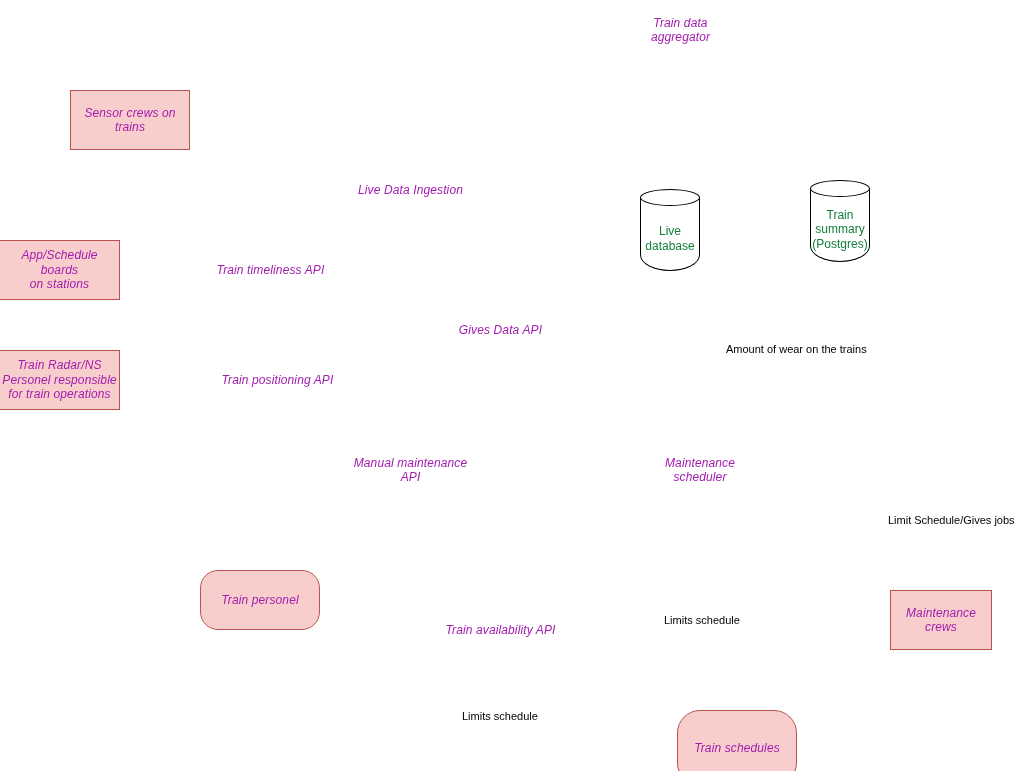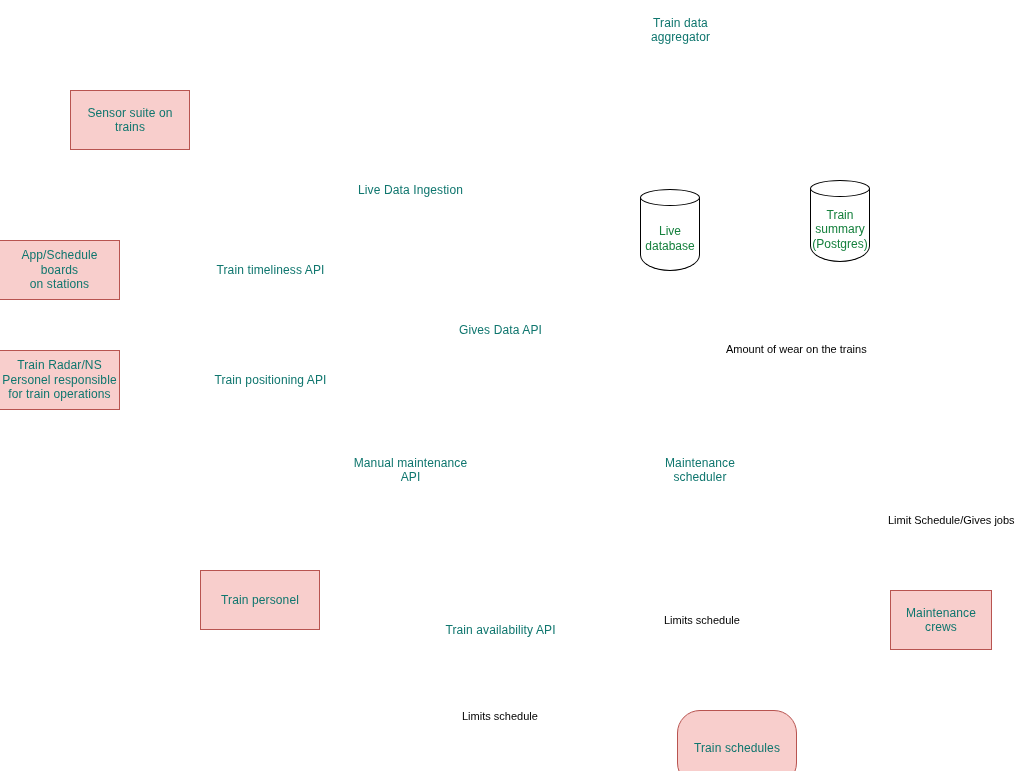--- a/index.html
+++ b/index.html
@@ -21,22 +21,23 @@
   
   .node {
     position: absolute;
     box-sizing: border-box;
     display: flex;
     align-items: center;
     justify-content: center;
     text-align: center;
     font-size: 12px;
     line-height: 14.5px;
-    color: #0f766e;
+    color: #a21caf;
     letter-spacing: 0.01em;
+    font-style: italic;
   }
   .node .label {
     display: block;
     padding: 0 2px;
     white-space: pre-line;
   }
   
   .node.process {
     background: #ffffff;
     border: none;
@@ -104,21 +105,21 @@
 </head>
 <body>
 
 <div id="canvas">
 
   <div class="node process" style="left:621px; top:0px; width:119px; height:60px;">
     <span class="label">Train data aggregator</span>
   </div>
 
   <div class="node actor" style="left:70px; top:90px; width:120px; height:60px;">
-    <span class="label">Sensor suite on trains</span>
+    <span class="label">Sensor crews on trains</span>
   </div>
 
   <div class="node process" style="left:351px; top:160px; width:119px; height:60px;">
     <span class="label">Live Data Ingestion</span>
   </div>
 
   <div class="cylinder" style="left:640px; top:189px; width:60px; height:82px;">
     <div class="cyl-body"></div>
     <div class="cyl-top"></div>
     <div class="cyl-label">Live
@@ -145,35 +146,35 @@
   <div class="node process" style="left:441px; top:300px; width:119px; height:60px;">
     <span class="label">Gives Data API</span>
   </div>
 
   <div class="node actor" style="left:-1px; top:350px; width:121px; height:60px;">
     <span class="label">Train Radar/NS
 Personel responsible
 for train operations</span>
   </div>
 
-  <div class="node process" style="left:211px; top:350px; width:119px; height:60px;">
+  <div class="node process" style="left:218px; top:350px; width:119px; height:60px;">
     <span class="label">Train positioning API</span>
   </div>
 
   <div class="node process" style="left:351px; top:440px; width:119px; height:60px;">
     <span class="label">Manual maintenance
 API</span>
   </div>
 
   <div class="node process" style="left:640px; top:440px; width:120px; height:60px;">
     <span class="label">Maintenance
 scheduler</span>
   </div>
 
-  <div class="node actor" style="left:200px; top:570px; width:120px; height:60px;">
+  <div class="node actor" style="left:200px; top:570px; width:120px; height:60px;border-radius:18px;">
     <span class="label">Train personel</span>
   </div>
 
   <div class="node process" style="left:441px; top:600px; width:119px; height:60px;">
     <span class="label">Train availability API</span>
   </div>
 
   <div class="node actor" style="left:890px; top:590px; width:102px; height:60px;">
     <span class="label">Maintenance crews</span>
   </div>

